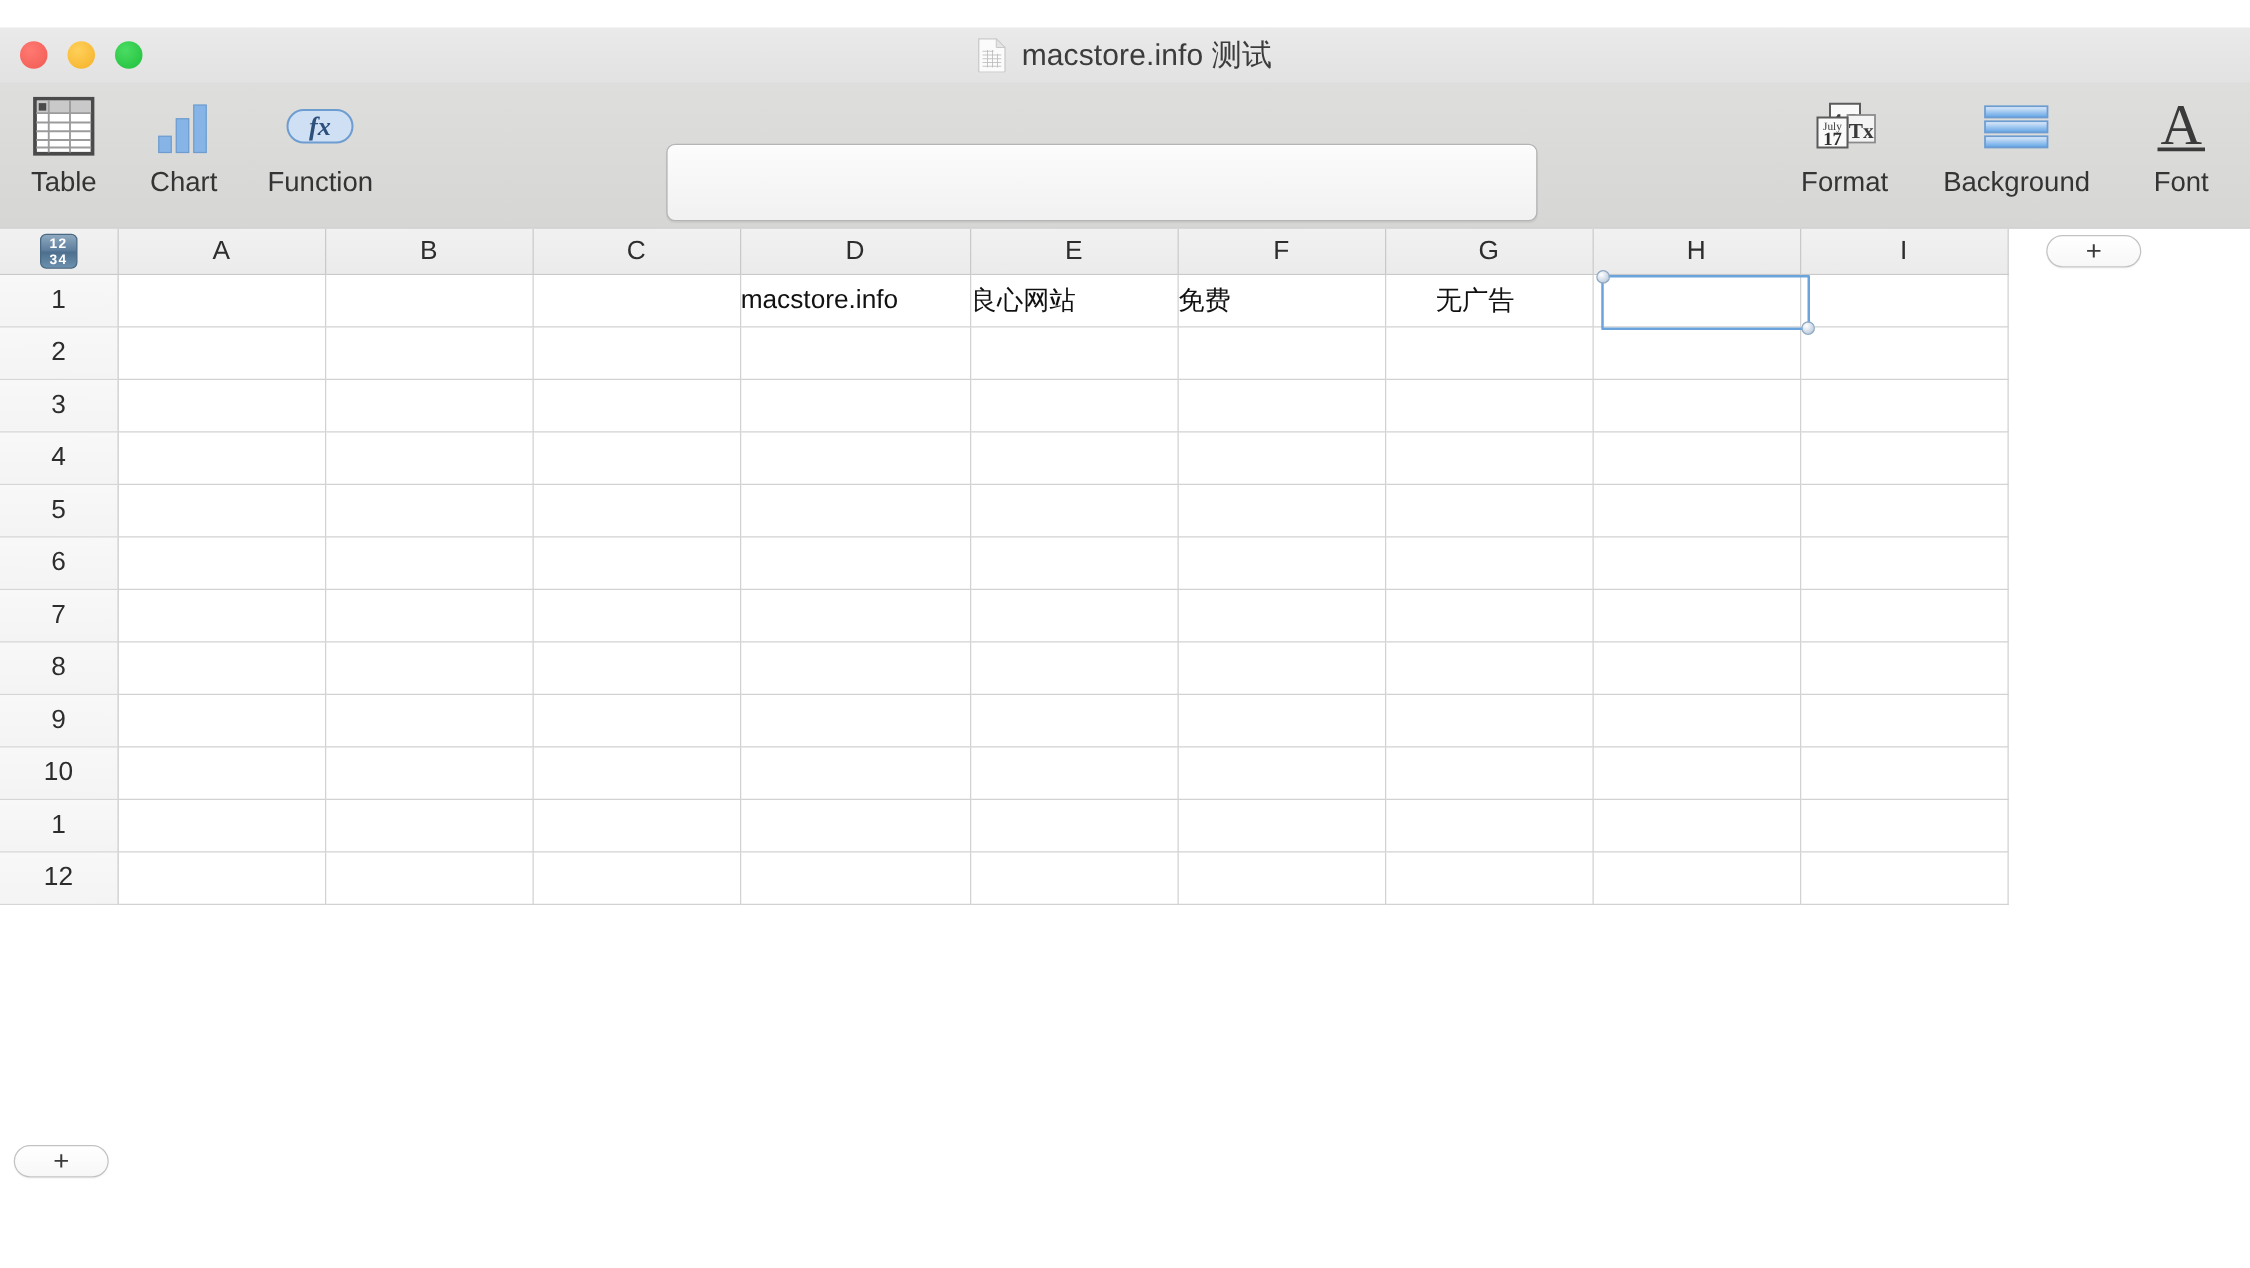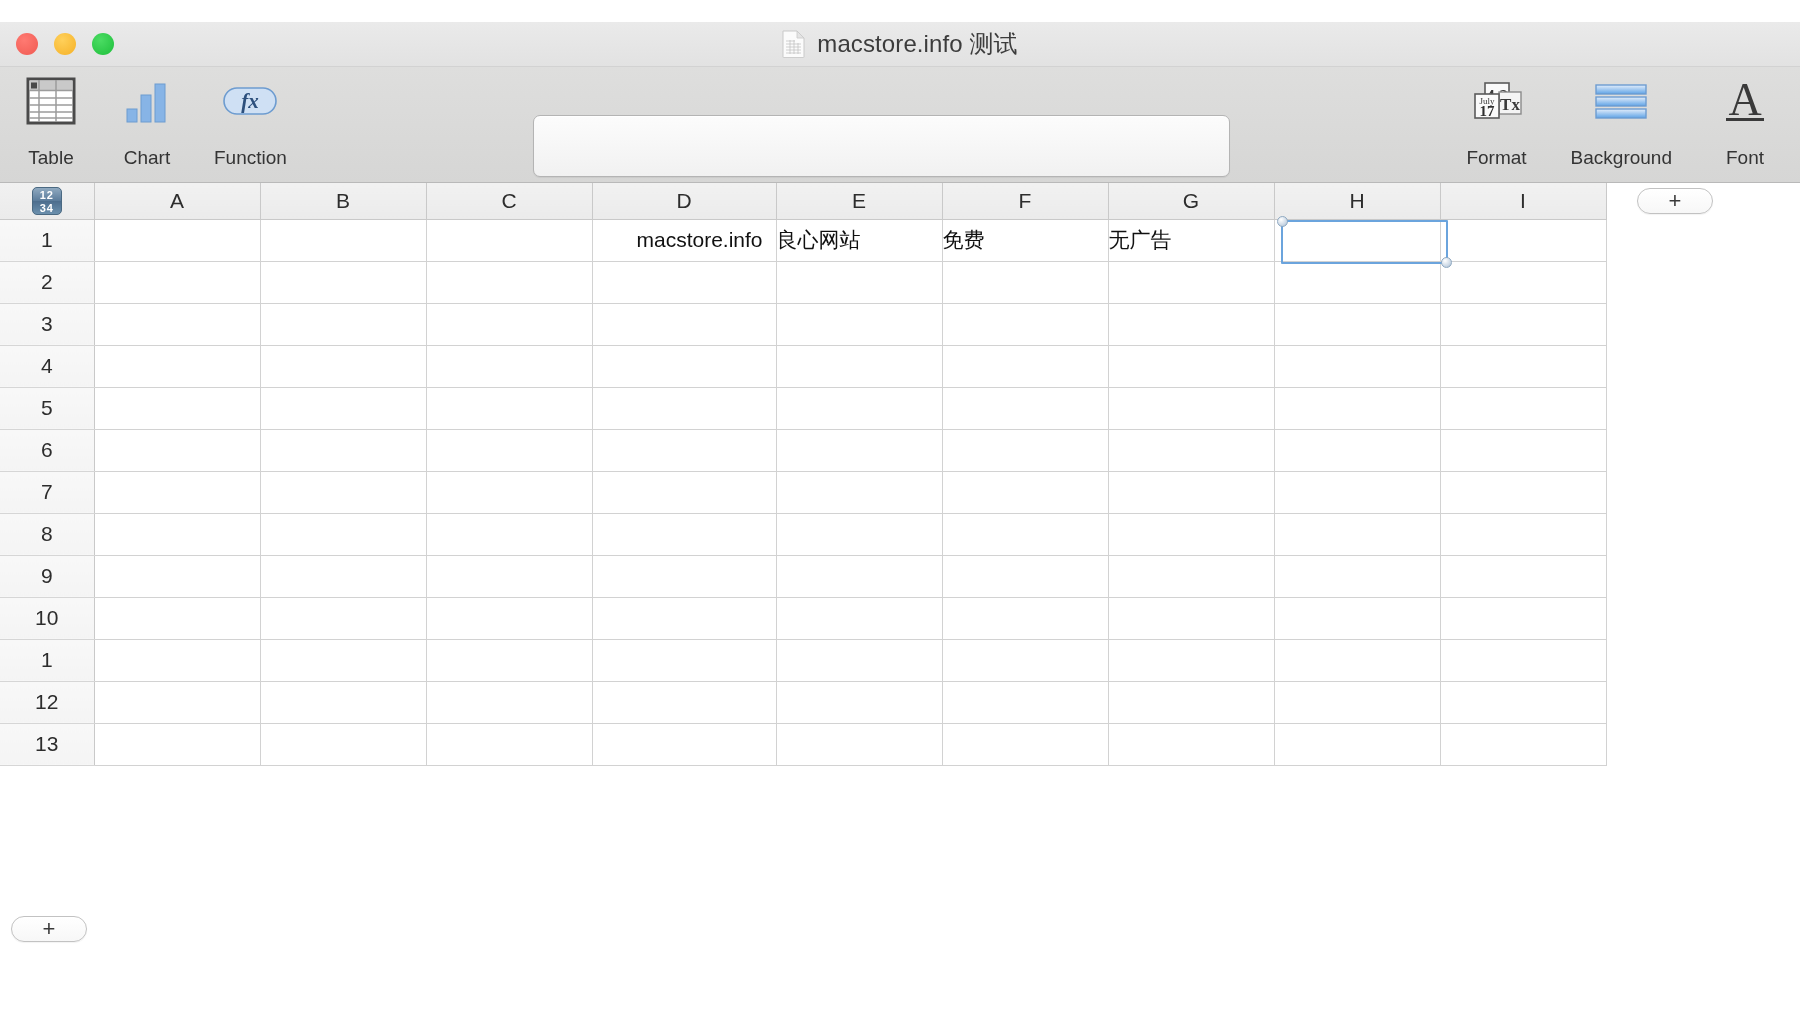--- a/index.html
+++ b/index.html
@@ -111,23 +111,23 @@
     min-width: 58px;
     cursor: default;
   }
   .tb-glyph {
     height: 56px;
     display: flex;
     align-items: center;
     justify-content: center;
   }
   .tb-label {
-    font-size: 19px;
+    font-size: 22px;
     color: #343434;
-    margin-top: 18px;
+    margin-top: 4px;
     white-space: nowrap;
   }
 
   
   .formula-box {
     position: absolute;
     left: 533px;
     top: 48px;
     width: 697px;
     height: 62px;
@@ -427,24 +427,24 @@
               <th class="col-head" style="width: 166px;">H</th>
               <th class="col-head" style="width: 166px;">I</th>
             </tr>
         </thead>
         <tbody>
             <tr>
               <td class="row-head">1</td>
               <td class="cell first-body" style="width: 166px;"></td>
               <td class="cell" style="width: 166px;"></td>
               <td class="cell" style="width: 166px;"></td>
-              <td class="cell" style="width: 184px; padding-left: 44px;">macstore.info</td>
+              <td class="cell" style="width: 184px;">macstore.info</td>
               <td class="cell" style="width: 166px;">良心网站</td>
               <td class="cell" style="width: 166px;">免费</td>
-              <td class="cell" style="width: 166px;">无广告</td>
+              <td class="cell" style="width: 166px; padding-left: 40px;">无广告</td>
               <td class="cell" style="width: 166px;"></td>
               <td class="cell" style="width: 166px;"></td>
             </tr>
             <tr>
               <td class="row-head">2</td>
               <td class="cell first-body" style="width: 166px;"></td>
               <td class="cell" style="width: 166px;"></td>
               <td class="cell" style="width: 166px;"></td>
               <td class="cell" style="width: 184px;"></td>
               <td class="cell" style="width: 166px;"></td>
@@ -556,32 +556,20 @@
               <td class="cell" style="width: 166px;"></td>
               <td class="cell" style="width: 184px;"></td>
               <td class="cell" style="width: 166px;"></td>
               <td class="cell" style="width: 166px;"></td>
               <td class="cell" style="width: 166px;"></td>
               <td class="cell" style="width: 166px;"></td>
               <td class="cell" style="width: 166px;"></td>
             </tr>
             <tr>
               <td class="row-head">12</td>
-              <td class="cell first-body" style="width: 166px;"></td>
-              <td class="cell" style="width: 166px;"></td>
-              <td class="cell" style="width: 166px;"></td>
-              <td class="cell" style="width: 184px;"></td>
-              <td class="cell" style="width: 166px;"></td>
-              <td class="cell" style="width: 166px;"></td>
-              <td class="cell" style="width: 166px;"></td>
-              <td class="cell" style="width: 166px;"></td>
-              <td class="cell" style="width: 166px;"></td>
-            </tr>
-            <tr>
-              <td class="row-head">13</td>
               <td class="cell first-body" style="width: 166px;"></td>
               <td class="cell" style="width: 166px;"></td>
               <td class="cell" style="width: 166px;"></td>
               <td class="cell" style="width: 184px;"></td>
               <td class="cell" style="width: 166px;"></td>
               <td class="cell" style="width: 166px;"></td>
               <td class="cell" style="width: 166px;"></td>
               <td class="cell" style="width: 166px;"></td>
               <td class="cell" style="width: 166px;"></td>
             </tr>

